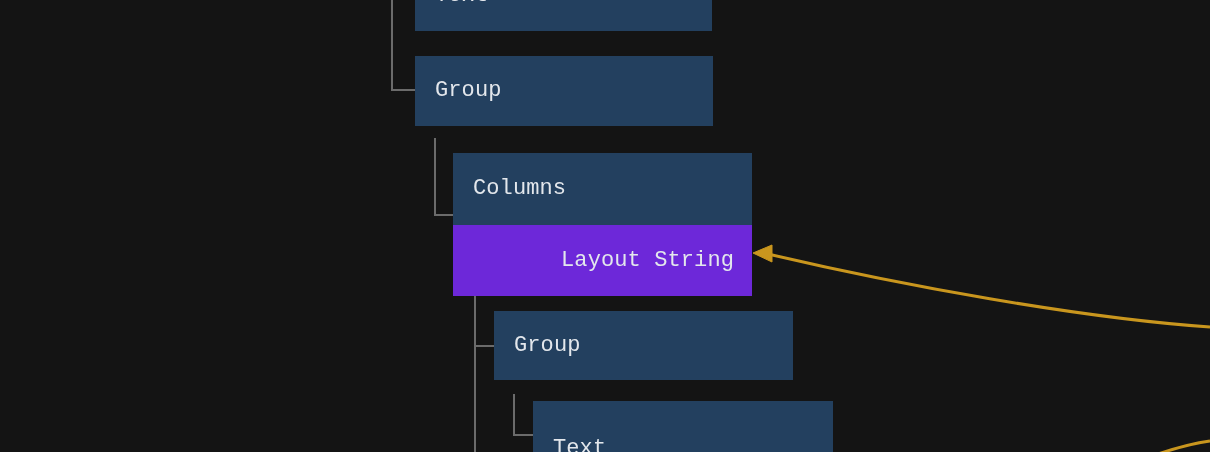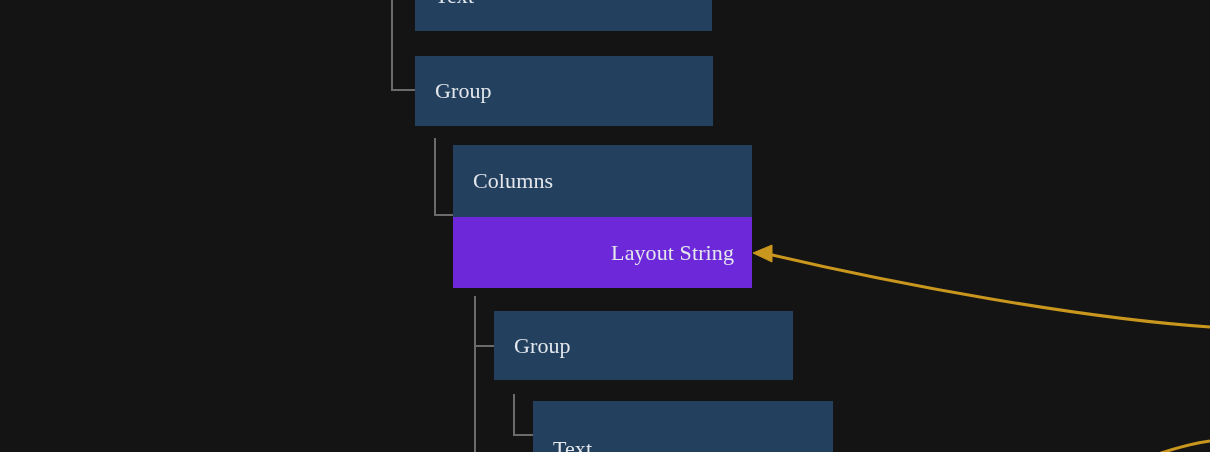--- a/index.html
+++ b/index.html
@@ -7,21 +7,21 @@
     margin: 0;
     padding: 0;
     background: #141414;
   }
   #stage {
     position: relative;
     width: 1210px;
     height: 452px;
     background: #141414;
     overflow: hidden;
-    font-family: Liberation Serif, serif;
+    font-family: Liberation Mono, monospace;
   }
 
   
   .connector {
     position: absolute;
     box-sizing: border-box;
     border-color: #6b6b6b;
     border-style: solid;
     border-width: 0;
     pointer-events: none;
@@ -104,21 +104,21 @@
   <div class="connector elbow" style="left:513px; top:394px; width:21px; height:42px;"></div>
 
   <div class="node pad-left" style="left:415px; top:-40px; width:297px; height:71px;">
     <span class="node-label">Text</span>
   </div>
 
   <div class="node pad-left" style="left:415px; top:56px; width:298px; height:70px;">
     <span class="node-label">Group</span>
   </div>
 
-  <div class="node-card" style="left:453px; top:145px; width:299px; height:143px;">
+  <div class="node-card" style="left:453px; top:153px; width:299px; height:143px;">
     <div class="card-header">
       <span class="node-label">Columns</span>
     </div>
     <div class="card-subrow">
       <span class="node-label">Layout String</span>
     </div>
   </div>
 
   <div class="node pad-left" style="left:494px; top:311px; width:299px; height:69px;">
     <span class="node-label">Group</span>

